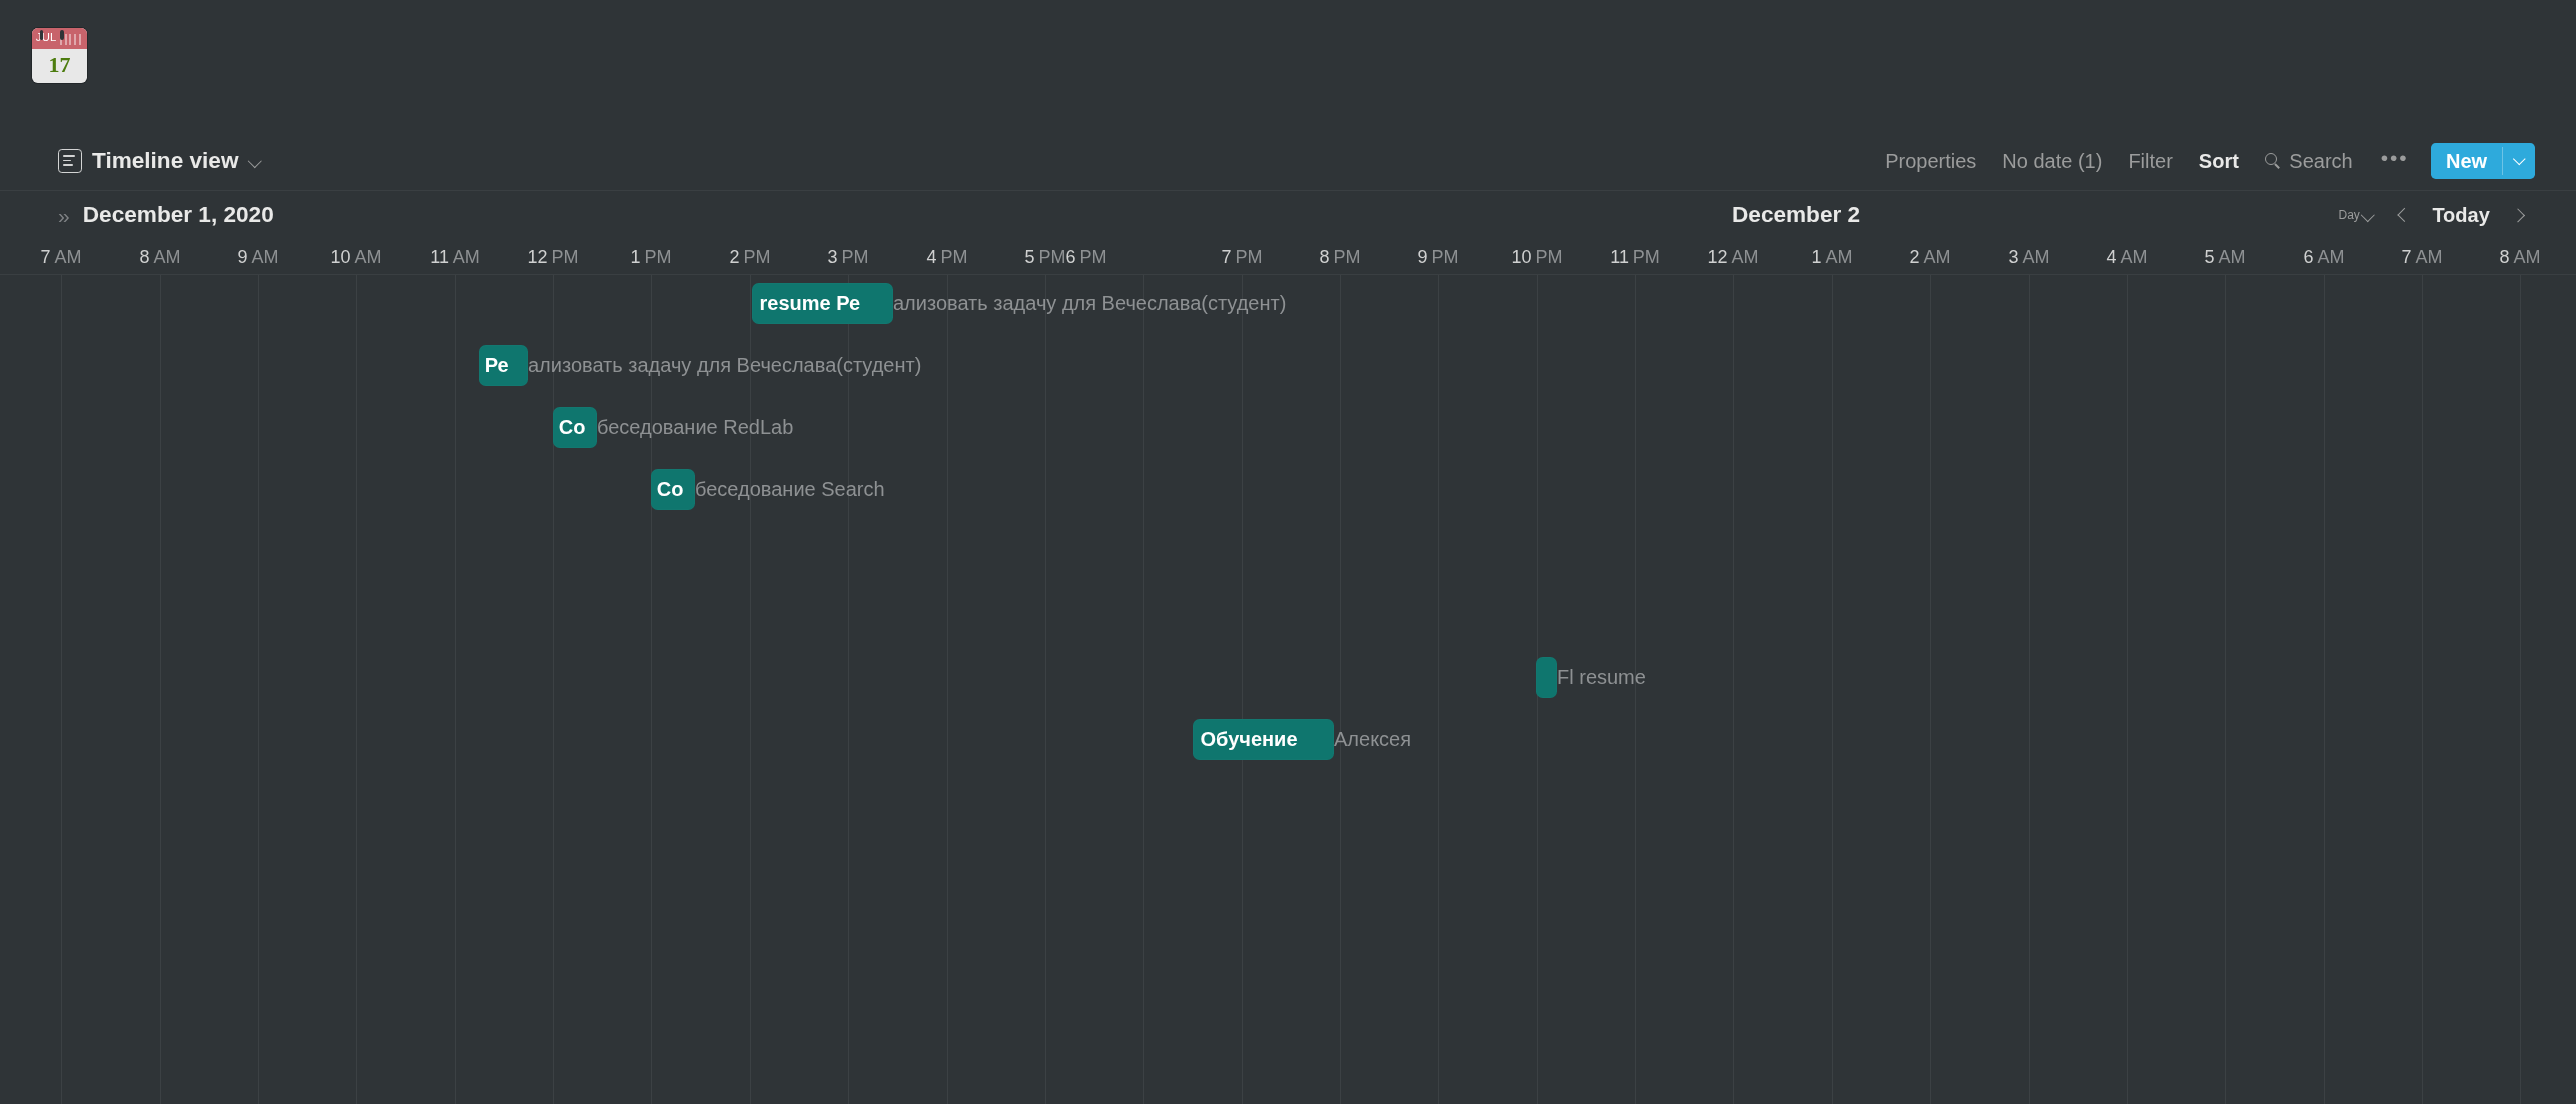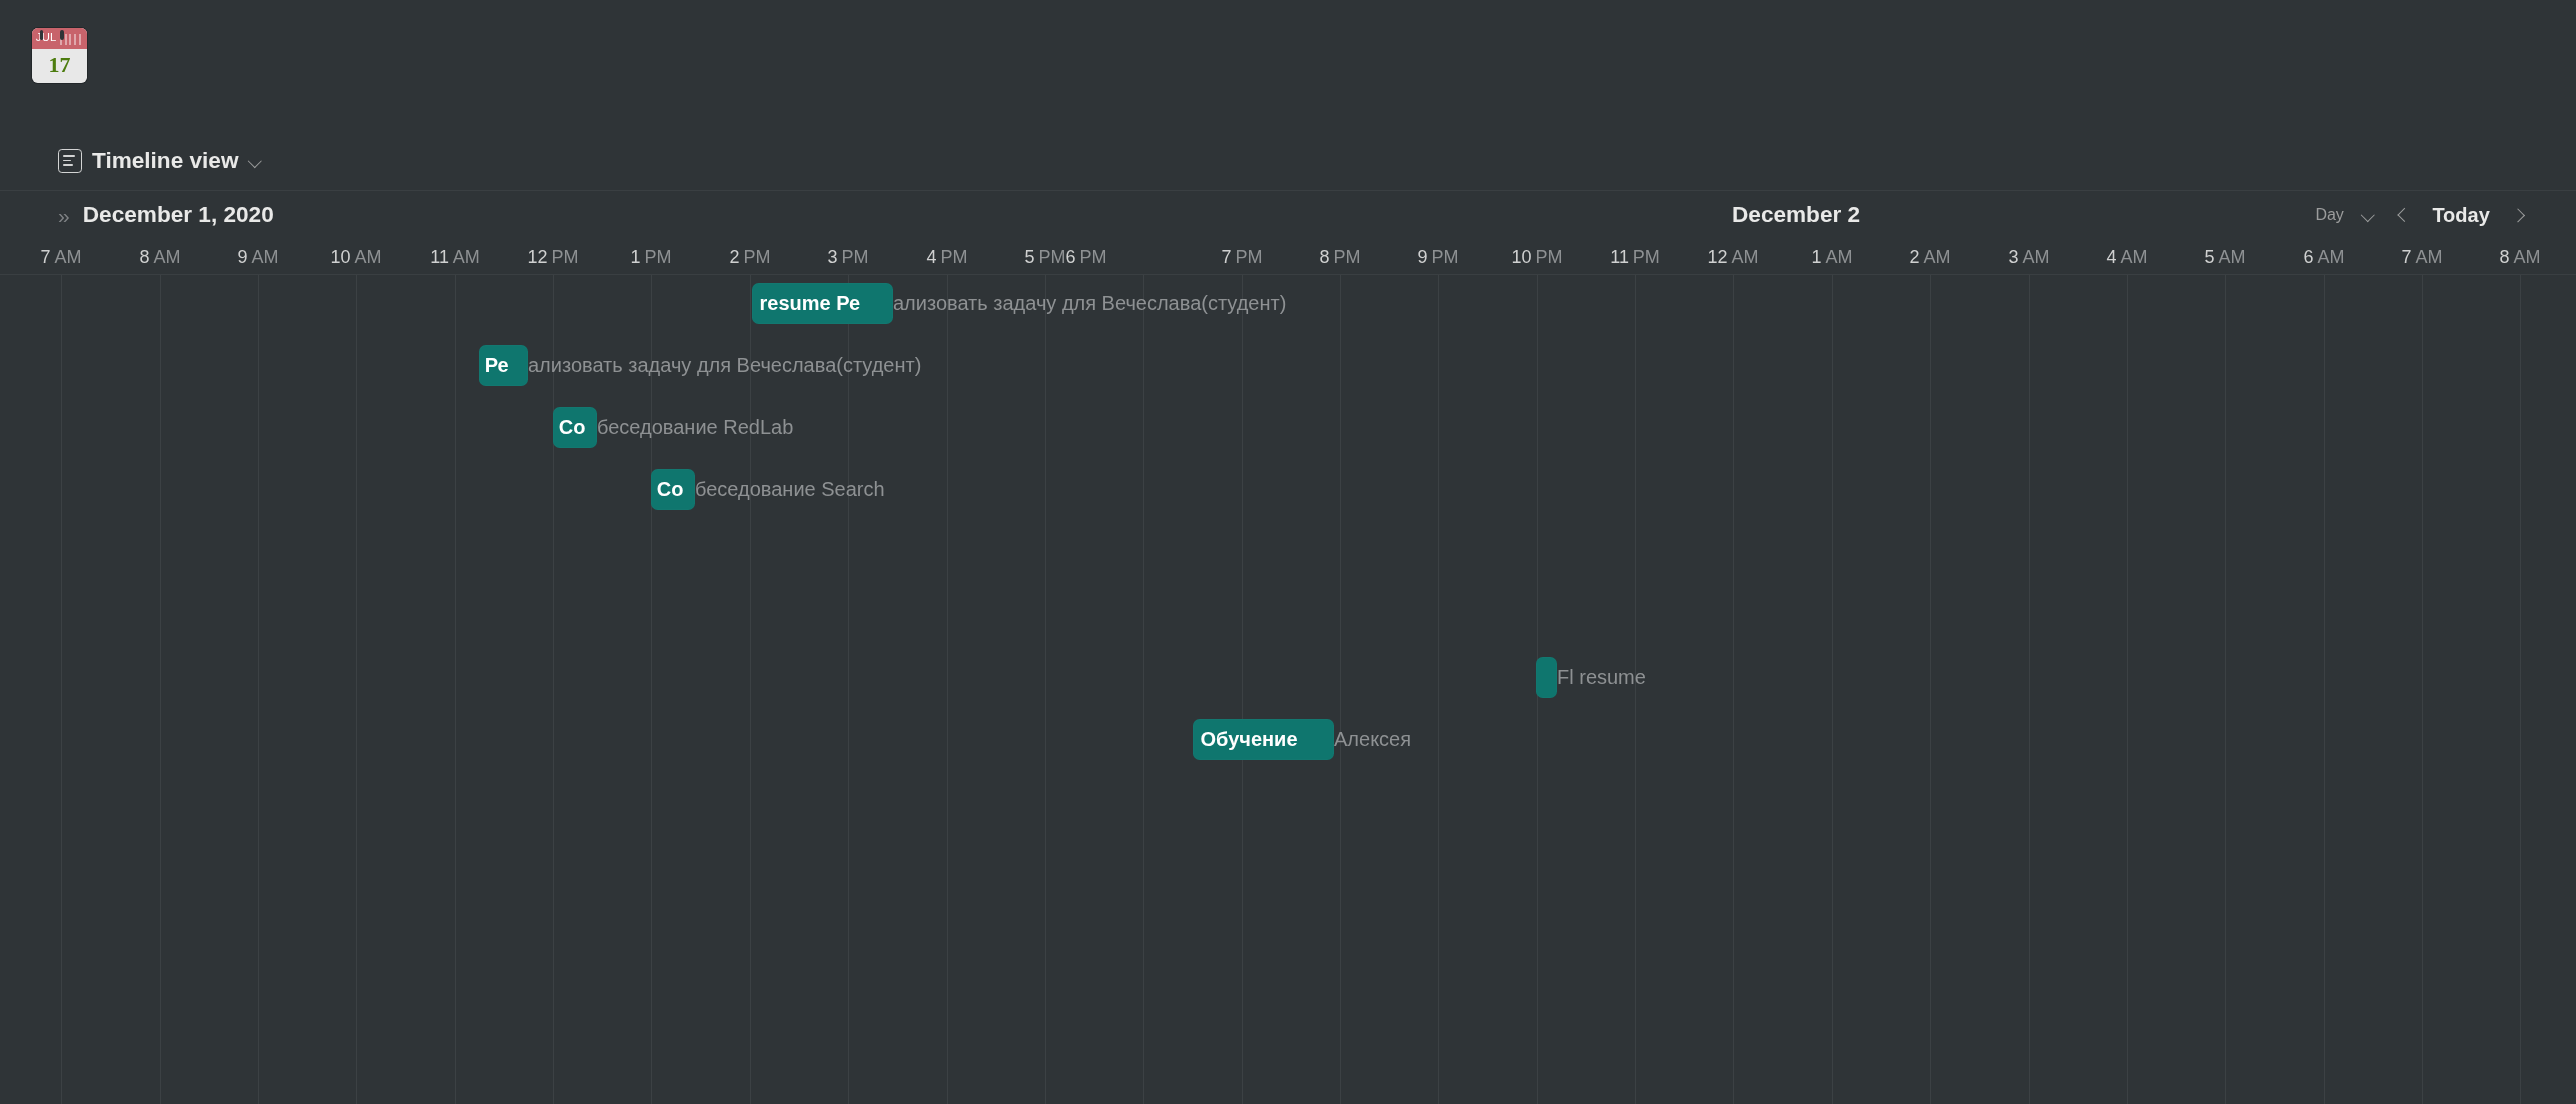--- a/index.html
+++ b/index.html
@@ -254,22 +254,22 @@
   }
   .dbr {
     margin-left: auto;
     display: flex;
     align-items: center;
     gap: 3.8px;
   }
   .dbr .day-sel {
     display: flex;
     align-items: center;
-    gap: 18px;
-    font-size: 16px;
+    gap: 2px;
+    font-size: 12px;
     color: #9b9c9c;
     padding: 3.8px 9.4px;
     cursor: pointer;
   }
   .arrow-btn {
     width: 32px; height: 32px;
     display: flex;
     align-items: center;
     justify-content: center;
     cursor: pointer;
@@ -376,20 +376,38 @@
   <div class="view-switch">
     <span class="view-icon">
         <i></i>
         <i></i>
         <i></i>
       </span>
     <span>Timeline view</span>
     <span class="chev-down"></span>
   </div>
 
+  <div class="toolbar-right">
+    <div class="tb-item">Properties</div>
+    <div class="tb-item">No date (1)</div>
+    <div class="tb-item">Filter</div>
+    <div class="tb-item active">Sort</div>
+    <div class="tb-search">
+      <span class="search-ico"></span>
+      <span class="tb-item" style="padding:0">Search</span>
+    </div>
+    <div class="tb-dots">•••</div>
+    <div class="new-btn">
+      <span class="lbl">New</span>
+      <span class="split"></span>
+      <span class="caret">
+          <span></span>
+        </span>
+    </div>
+  </div>
 </div>
 
 <div class="datebar">
   <div class="dbl">
     <span class="dblchev">»</span>
     <span class="dlabel">December 1, 2020</span>
   </div>
   <div class="dlabel second">December 2</div>
   <div class="dbr">
     <div class="day-sel">

